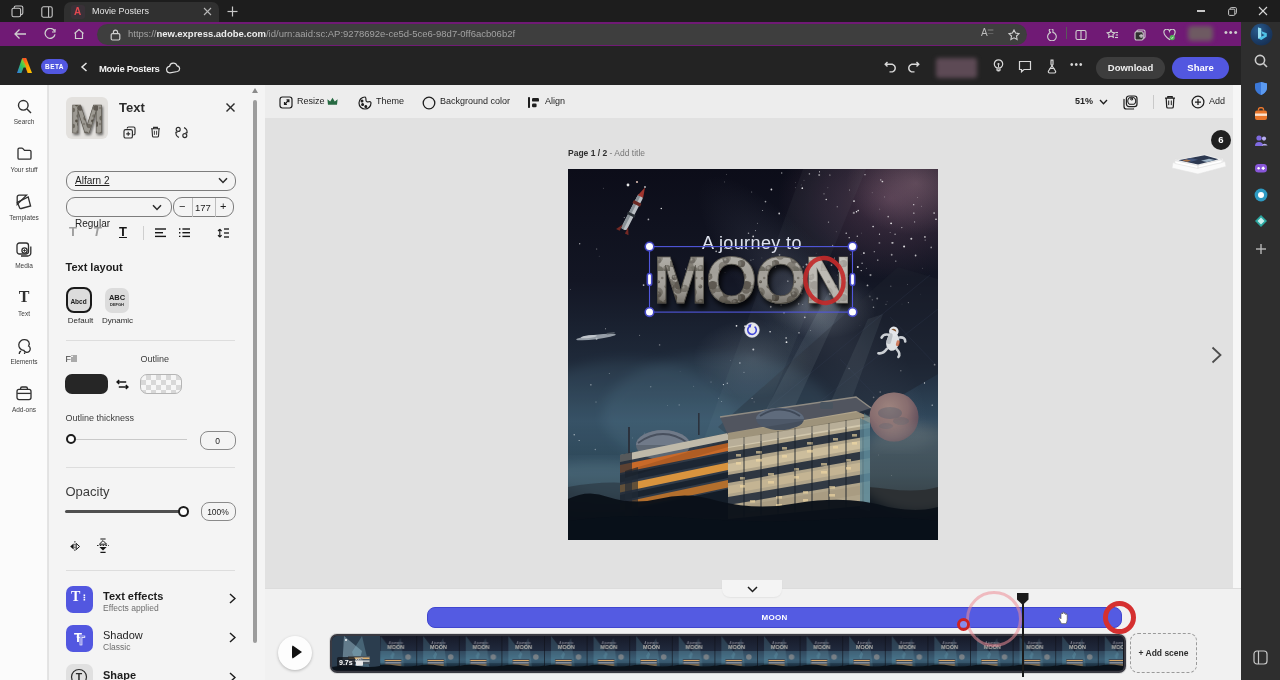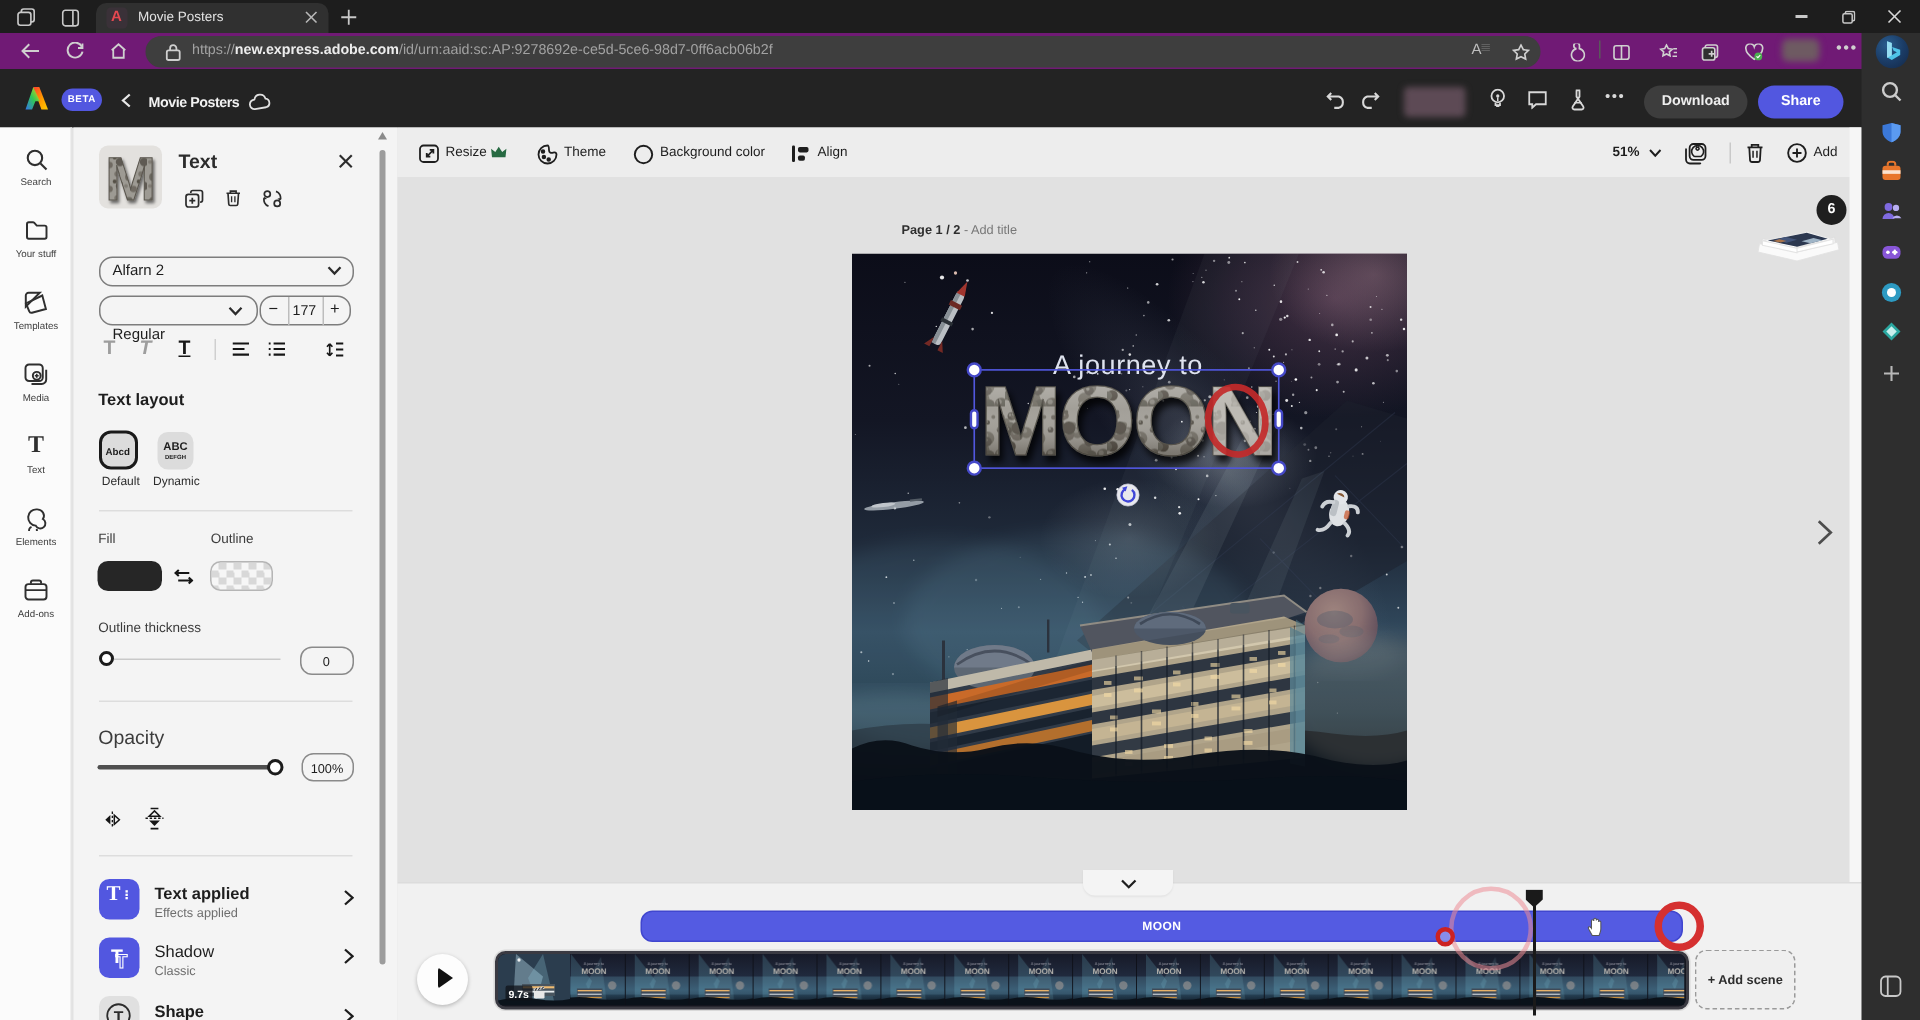--- a/index.html
+++ b/index.html
@@ -219,21 +219,21 @@
         <path d="M4.4 4.8 v4 M6.6 4.8 v4" stroke-width="0.9"></path>
       </svg>
   <svg class="abs" style="left:126px;top:41px" width="13" height="13" viewBox="0 0 13 13" fill="none" stroke="#2c2c2c" stroke-width="1.15">
         <circle cx="3.2" cy="3.4" r="2"></circle>
         <circle cx="9.8" cy="9.6" r="2"></circle>
         <path d="M9 1.6 a4.4 4.4 0 0 1 2.8 5.6 M4 11.4 a4.4 4.4 0 0 1 -2.8 -5.6"></path>
         <path d="M12.6 6 l-1 1.8 -1.6-1.4z M0.4 7 l1 -1.8 1.6 1.4z" fill="#2c2c2c" stroke="none"></path>
       </svg>
 
   <div class="abs" style="left:16.5px;top:85.5px;width:170px;height:20px;border:1.5px solid #7d7d7d;border-radius:9px;background:#f4f4f4;"></div>
-  <div class="abs" style="left:26px;top:90px;font-size:10px;color:#1d1d1d;">Alfarn 2</div>
+  <div class="abs" style="left:26px;top:90px;font-size:10px;color:#1d1d1d;text-decoration:underline;">Alfarn 2</div>
   <svg class="abs" style="left:169px;top:92px" width="10" height="7" viewBox="0 0 10 7" fill="none" stroke="#2c2c2c" stroke-width="1.5">
         <path d="M1 1.2 L5 5.4 9 1.2"></path>
       </svg>
 
   <div class="abs" style="left:16.5px;top:112px;width:106px;height:20px;border:1.5px solid #7d7d7d;border-radius:9px;"></div>
   <div class="abs" style="left:26px;top:133px;font-size:10px;color:#1d1d1d;">Regular</div>
   <svg class="abs" style="left:103px;top:118.5px" width="10" height="7" viewBox="0 0 10 7" fill="none" stroke="#2c2c2c" stroke-width="1.5">
         <path d="M1 1.2 L5 5.4 9 1.2"></path>
       </svg>
   <div class="abs" style="left:124px;top:112px;width:61px;height:20px;border:1.5px solid #7d7d7d;border-radius:9px;"></div>
@@ -306,21 +306,21 @@
   <svg class="abs" style="left:47px;top:453px" width="14" height="16" viewBox="0 0 14 16" fill="#161616">
         <path d="M1 7.5 h12" stroke="#161616" stroke-width="0.9" stroke-dasharray="1.6 1.2"></path>
         <path d="M3.4 6.2 h7.2 L7 2.6z" fill="none" stroke="#161616" stroke-width="1"></path>
         <path d="M3.4 9 h7.2 L7 12.6z"></path>
         <path d="M4.4 1 h5.2 M4.4 14.4 h5.2" stroke="#161616" stroke-width="1.1"></path>
       </svg>
   <div class="abs" style="left:16.5px;top:484.5px;width:169px;height:1px;background:#ddd;"></div>
 
   <div class="abs" style="left:16.5px;top:501px;width:27px;height:27px;border-radius:7px;background:#5257e0;"></div>
   <div class="abs" style="left:22px;top:504px;color:#fff;font-size:14px;font-weight:bold;font-family:'Liberation Serif',serif;">T<span style="font-size:8px;">⠸</span></div>
-  <div class="abs" style="left:54px;top:504.5px;font-size:11px;font-weight:bold;color:#1d1d1d;">Text applied</div>
+  <div class="abs" style="left:54px;top:504.5px;font-size:11px;font-weight:bold;color:#1d1d1d;">Text effects</div>
   <div class="abs" style="left:54px;top:517.5px;font-size:8.5px;color:#6e6e6e;">Effects applied</div>
   <svg class="abs" style="left:180px;top:508px" width="7" height="11" viewBox="0 0 7 11" fill="none" stroke="#1d1d1d" stroke-width="1.5">
         <path d="M1 1 l5 4.5 -5 4.5"></path>
       </svg>
   <div class="abs" style="left:16.5px;top:540px;width:27px;height:27px;border-radius:7px;background:#5257e0;"></div>
   <svg class="abs" style="left:21px;top:544px" width="18" height="19" viewBox="0 0 18 19">
         <text x="8" y="13" text-anchor="middle" font-size="13" font-weight="bold" font-family="Liberation Sans" fill="#fff">T</text>
         <text x="11" y="16" text-anchor="middle" font-size="13" font-weight="bold" font-family="Liberation Sans" fill="none" stroke="#fff" stroke-width="0.7">T</text>
       </svg>
   <div class="abs" style="left:54px;top:544px;font-size:11px;font-weight:normal;color:#1d1d1d;">Shadow</div>
@@ -385,21 +385,21 @@
       </svg>
   <svg class="abs" style="left:926px;top:10px" width="14" height="14" viewBox="0 0 14 14" fill="none" stroke="#1e1e1e" stroke-width="1.25">
         <circle cx="7" cy="7" r="5.9"></circle>
         <path d="M7 4 v6 M4 7 h6"></path>
       </svg>
   <div class="abs txt9" style="left:944px;top:11px;">Add</div>
 </div>
 
 <div class="abs" style="left:265px;top:118px;width:976px;height:470px;background:#e1e1e1;"></div>
 
-<div class="abs" style="left:568px;top:148px;font-size:8.5px;color:#2e2e2e;margin-left:33px;"><b>Page 1 / 2</b> <span style="color:#777;">- Add title</span></div>
+<div class="abs" style="left:568px;top:148px;font-size:8.5px;color:#2e2e2e;"><b>Page 1 / 2</b> <span style="color:#777;">- Add title</span></div>
 <div class="abs" style="left:1168px;top:144px;width:60px;height:30px;">
       <svg width="60" height="30" viewBox="0 0 60 30">
         <path d="M6 20 L30 26 56 19 55 14 30 20 7 15z" fill="#f2f2f2" stroke="#dedede" stroke-width="0.6"></path>
         <path d="M4 24 L30 30 58 22.5 57 17.5 30 24 5 18.5z" fill="#fafafa" stroke="#e2e2e2" stroke-width="0.6"></path>
         <path d="M7 16.5 L30 21.5 54 15.5 37 10.5 Z M7 16.5 l0 3 23 5 0 -3z M54 15.5 l0 3 -24 5.5 0 -3.5z" fill="#fff" stroke="#e4e4e4" stroke-width="0.7"></path>
         <path d="M10.5 16.3 L30 20.5 50.5 15.2 36.5 11.2z" fill="#2c3850"></path>
         <path d="M15 16 l8 1.8 7 -2 -7.5 -1.8z" fill="#43557a"></path>
         <path d="M14 16.6 l5 1.1 4 -1.1 -4.7 -1.1z" fill="#a8734a"></path>
         <path d="M33 16.8 l6 1.3 8 -2 -6 -1.4z" fill="#9fb4c6"></path>
       </svg>

